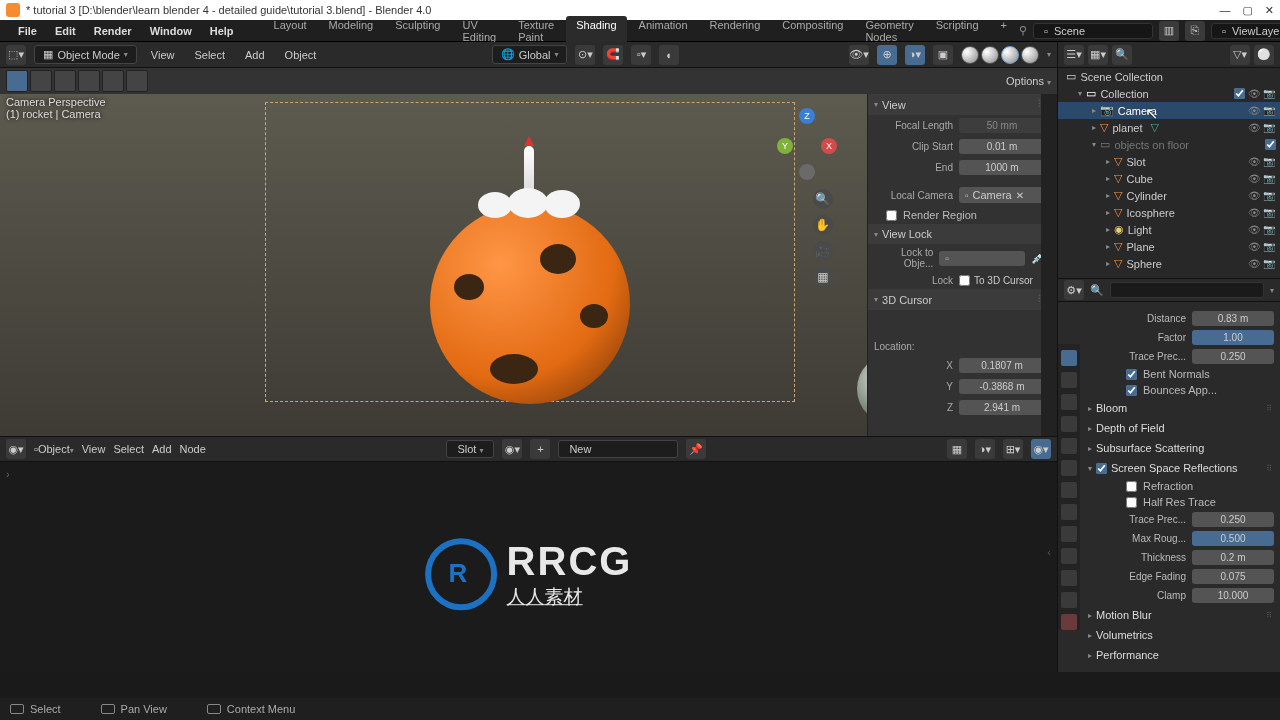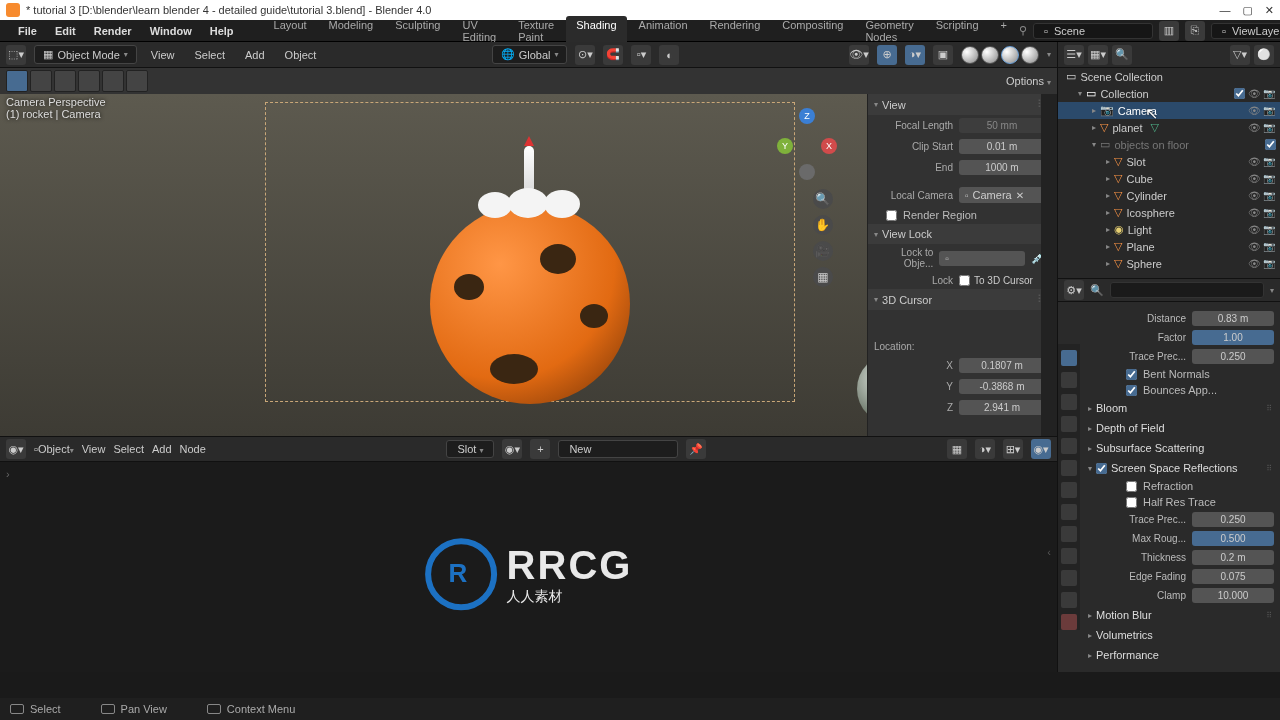--- a/index.html
+++ b/index.html
@@ -65,21 +65,21 @@
 .mat-ball { position:absolute; bottom:12px; width:70px; height:70px; border-radius:50%; }
 .mat-ball.env { right:130px; background:radial-gradient(circle at 40% 35%,#e9efe9,#2e3c2b); }
 .mat-ball.grey { right:50px; background:radial-gradient(circle at 35% 30%,#fff,#b8b8b8 55%,#777); }
 
 
 .shader-header { height:26px; background:#2a2a2a; display:flex; align-items:center; padding:0 6px; gap:8px; border-top:1px solid #111; border-bottom:1px solid #111; }
 .shader-area { flex:1; background:#1b1b1b; position:relative; }
 .wm { position:absolute; left:50%; top:50%; transform:translate(-50%,-40%); display:flex; align-items:center; gap:10px; opacity:.9; }
 .wm .ring { width:72px; height:72px; border-radius:50%; border:6px solid #1d7bd6; position:relative; }
 .wm .txt { font-size:40px; font-weight:700; color:#fff; letter-spacing:2px; }
-.wm .sub { font-size:14px; color:#fff; }
+.wm .sub { font-size:19px; color:#fff;text-decoration:underline; }
 
 
 .rightcol { width:223px; display:flex; flex-direction:column; background:#2a2a2a; border-left:1px solid #111; }
 
 .outl-header { height:26px; background:#2a2a2a; display:flex; align-items:center; padding:0 6px; gap:4px; border-bottom:1px solid #111; }
 .outliner { flex:0 0 210px; background:#282828; overflow:hidden; font-size:11px; }
 .outliner .orow { display:flex; align-items:center; padding:2px 4px 2px 8px; gap:4px; color:#ccc; }
 .outliner .orow.sel { background:#2b4a6b; color:#fff; }
 .outliner .orow .mesh-icon { color:#ff9646; }
 .outliner .orow .toggles { margin-left:auto; display:flex; gap:3px; color:#888; font-size:10px; }

